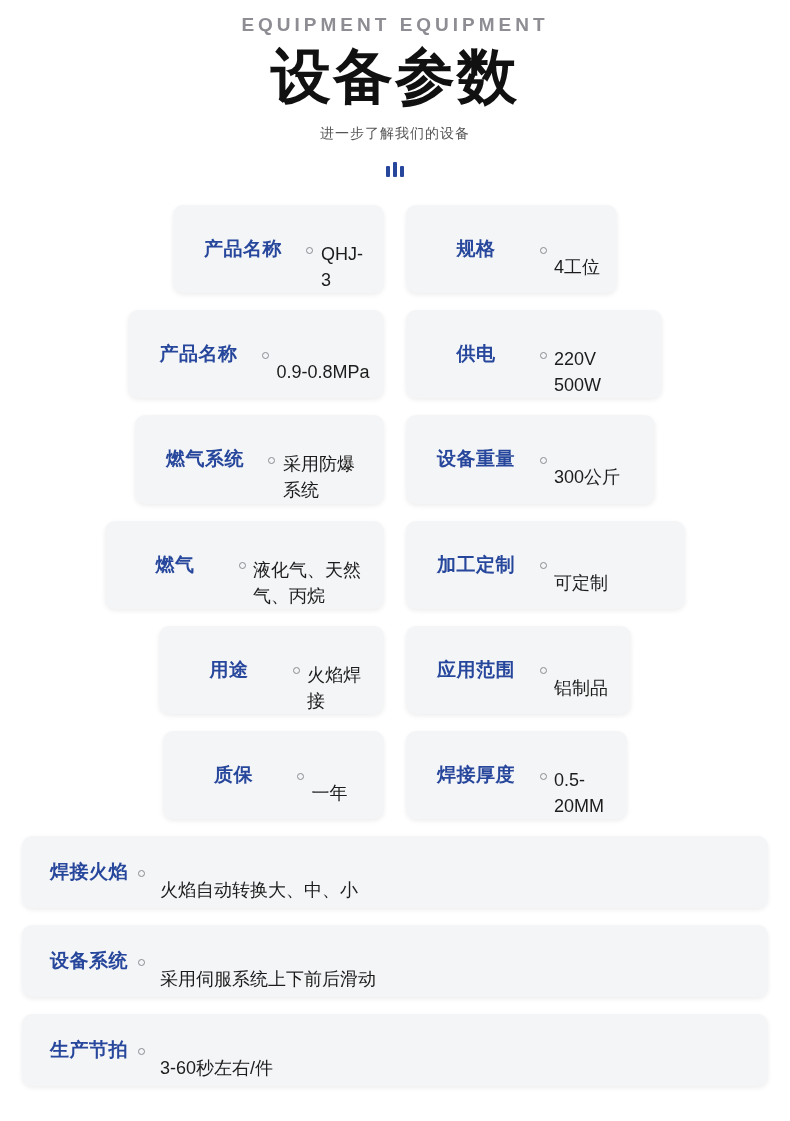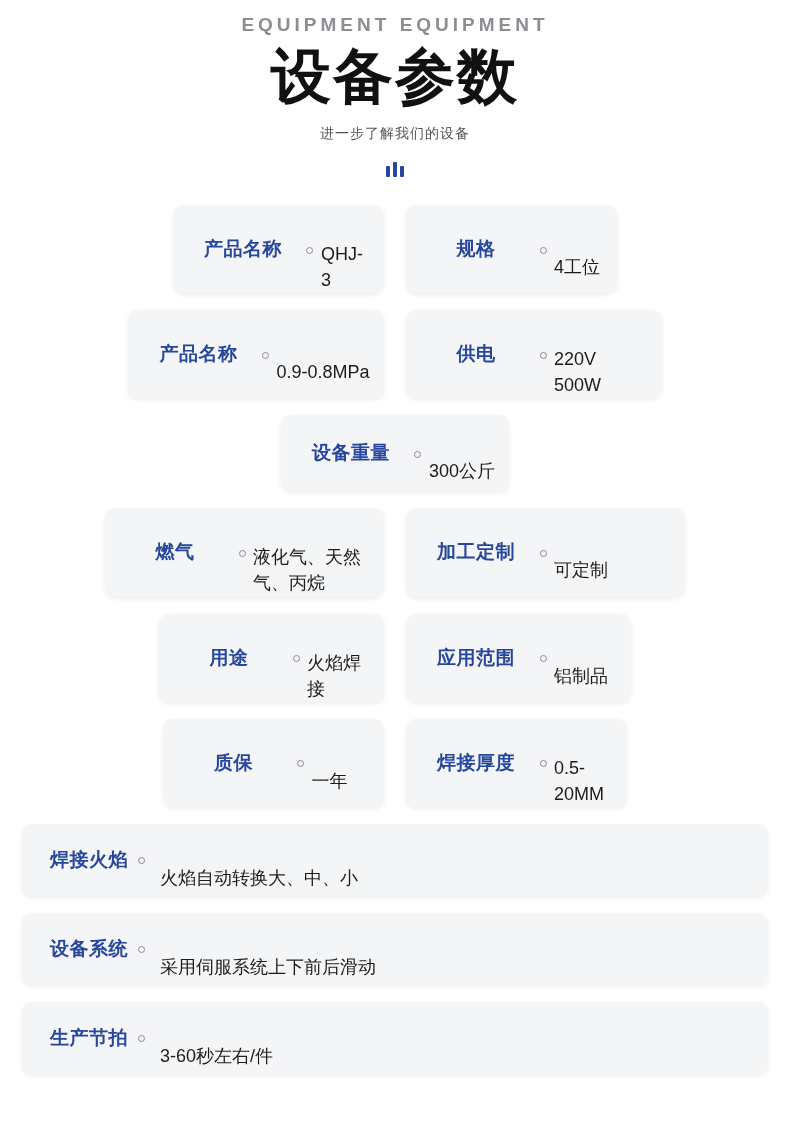--- a/index.html
+++ b/index.html
@@ -181,20 +181,25 @@
       </div>
       <div class="card half">
         <div class="label">供电</div>
         <div class="sep"><span></span></div>
         <div class="value">220V 500W</div>
       </div>
     </div>
 
     <div class="row-pair">
       <div class="card half">
+        <div class="label">燃气系统</div>
+        <div class="sep"><span></span></div>
+        <div class="value">采用防爆系统</div>
+      </div>
+      <div class="card half">
         <div class="label">设备重量</div>
         <div class="sep"><span></span></div>
         <div class="value">300公斤</div>
       </div>
     </div>
 
     <div class="row-pair">
       <div class="card half">
         <div class="label">燃气</div>
         <div class="sep"><span></span></div>

